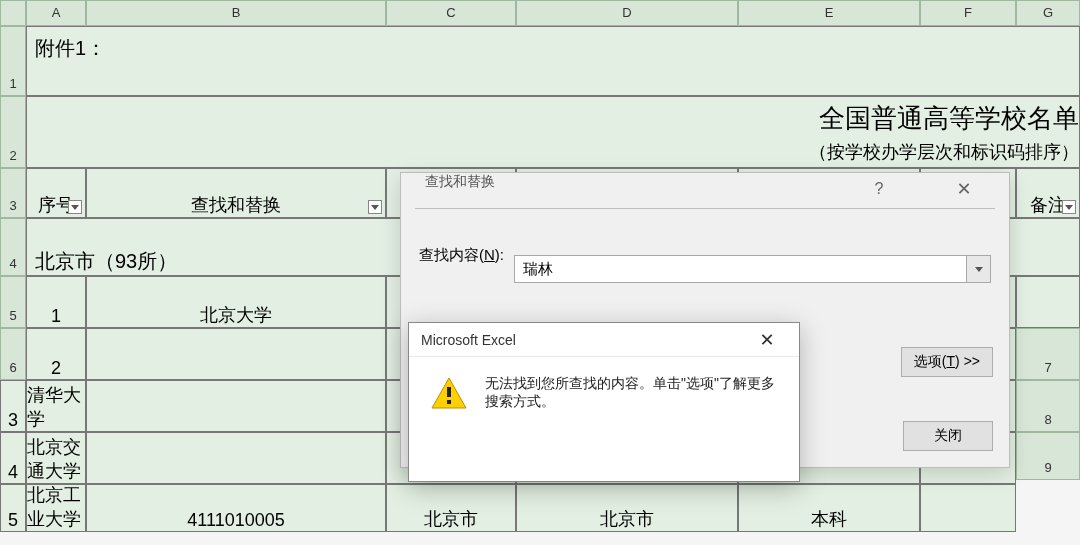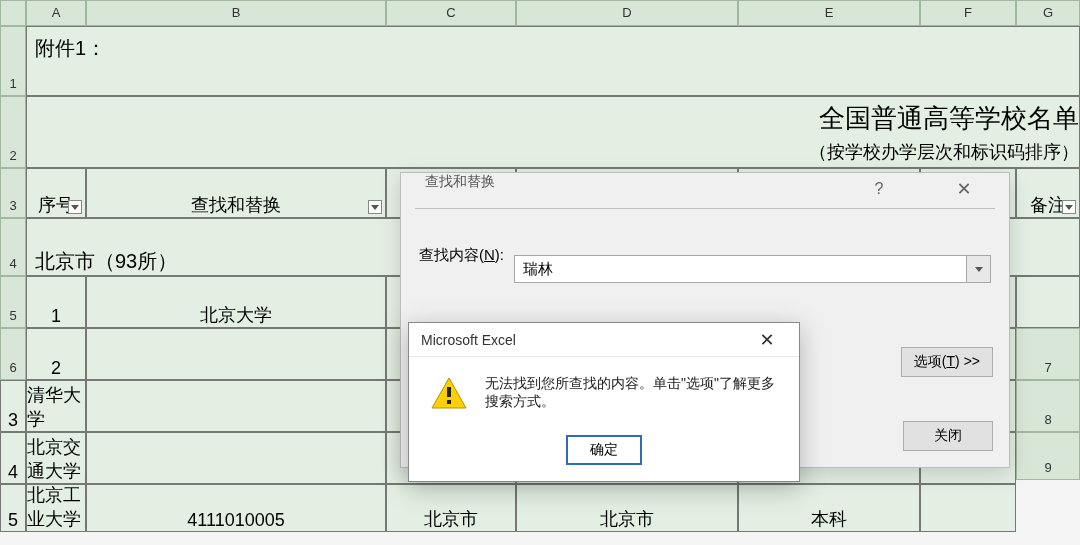--- a/index.html
+++ b/index.html
@@ -378,16 +378,13 @@
   <div class="alert-body">
     <div class="warn-icon">
       <svg viewBox="0 0 36 32">
         <polygon points="18,1 35,31 1,31" fill="#ffcf00" stroke="#b89000" stroke-width="1"></polygon>
         <rect x="16" y="10" width="4" height="10" fill="#222"></rect>
         <rect x="16" y="23" width="4" height="4" fill="#222"></rect>
       </svg>
     </div>
     <div class="alert-msg">无法找到您所查找的内容。单击"选项"了解更多搜索方式。</div>
   </div>
-  <div class="alert-actions">
-    <button class="btn primary">确定</button>
-  </div>
 </div>
 
 </body></html>

